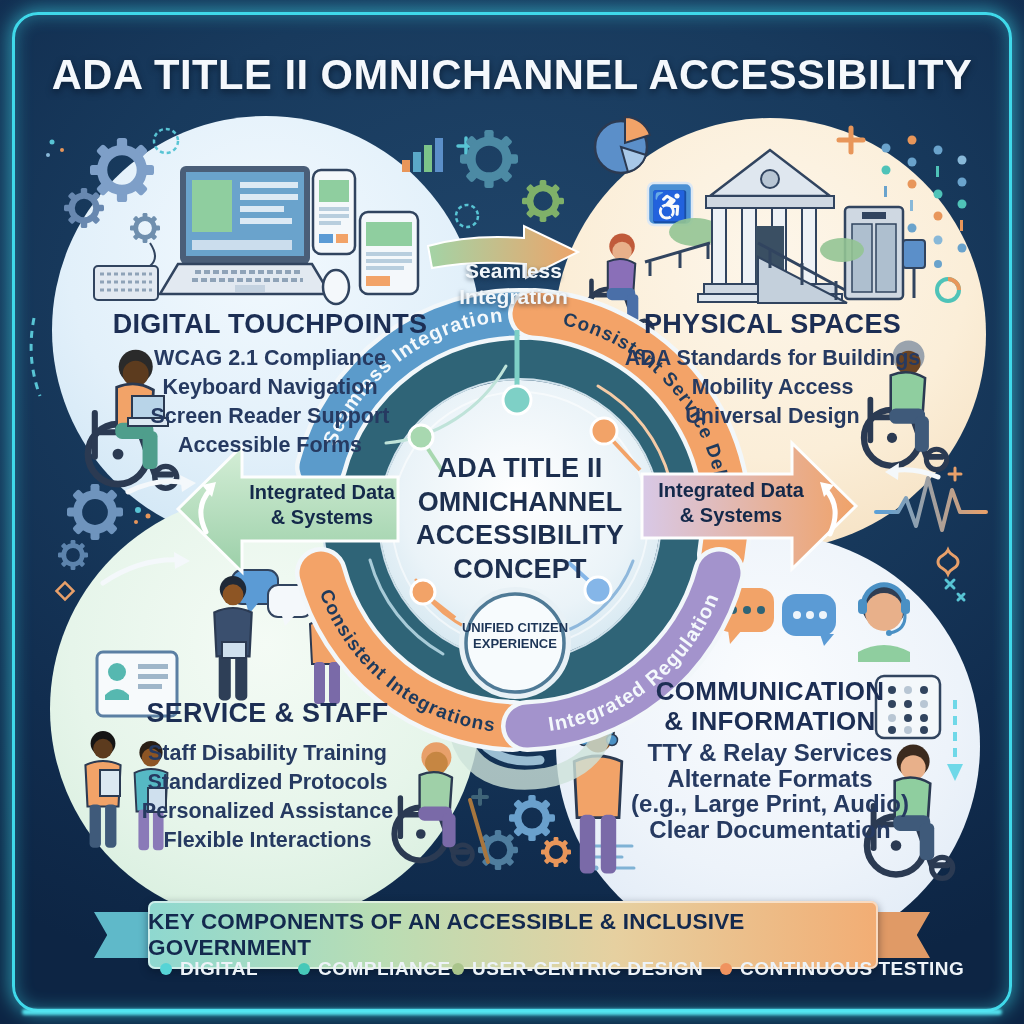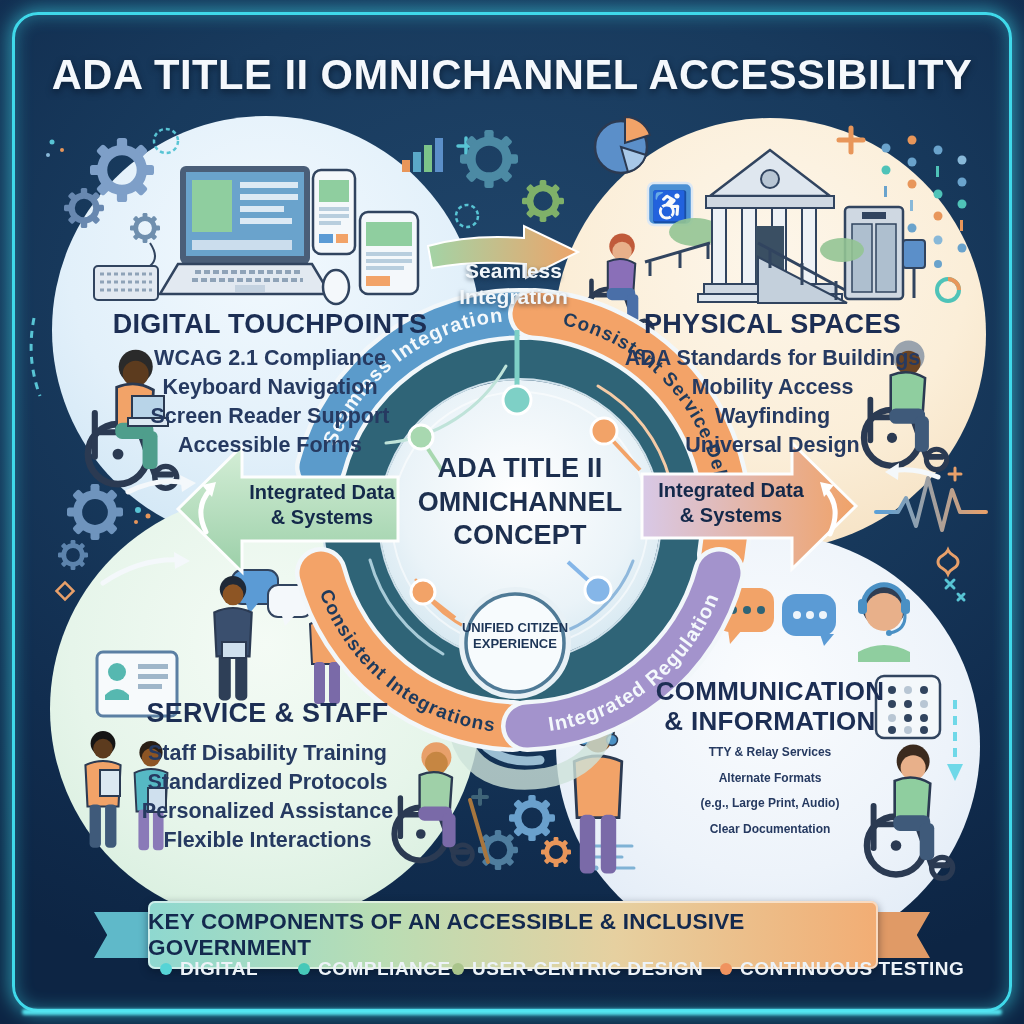--- a/index.html
+++ b/index.html
@@ -18,21 +18,21 @@
   .c-service{left:50px;top:494px;width:430px;height:430px;
     background:radial-gradient(circle at 50% 35%, #f4fbf5 0%, #e6f5ea 55%, #d2ecd9 100%);}
   .c-comm{left:556px;top:534px;width:424px;height:424px;
     background:radial-gradient(circle at 50% 35%, #fafcfe 0%, #edf3fa 55%, #dbe7f4 100%);}
   svg.main{position:absolute;left:0;top:0;z-index:3;}
   .txt{position:absolute;z-index:4;text-align:center;}
   .page-title{left:0;right:0;top:50px;font-size:43px;font-weight:800;color:#f4f8fc;
     letter-spacing:.5px;transform:scaleX(.97);text-shadow:0 3px 8px rgba(5,15,30,.6);}
   .sec-h{font-weight:800;color:#1c2e54;font-size:27px;letter-spacing:.3px;}
   .sec-items{font-weight:700;color:#263a61;font-size:21.5px;line-height:29px;}
-  .sec-items.small{font-size:12px;line-height:25.5px;}
+  .sec-items.small{font-size:24px;line-height:25.5px;}
   .center-title{font-weight:800;color:#1d2f4f;font-size:27px;line-height:33.5px;letter-spacing:.2px;}
   .badge-txt{font-weight:800;color:#1d3557;font-size:13px;line-height:16px;}
   .lbl-light{font-weight:700;color:#f2f7fb;font-size:21px;line-height:26px;text-shadow:0 2px 4px rgba(10,25,45,.5);}
   .lbl-dark{font-weight:800;color:#14294a;font-size:20px;line-height:25px;}
   .band-text{font-family:"Liberation Sans",sans-serif;font-weight:700;letter-spacing:1px;}
   .bt-light{fill:#f4f9fc;} .bt-dark{fill:#1e3a5c;}
   .band-under{fill:none;stroke:#f2f7fa;stroke-width:52;stroke-linecap:round;}
   .band{fill:none;stroke-width:43;stroke-linecap:round;}
   .bd-blue{stroke:#5b9bcb;} .bd-orange{stroke:#f3a368;} .bd-purple{stroke:#a393cc;}
   .banner{position:absolute;left:148px;top:901px;width:730px;height:68px;z-index:5;
@@ -464,21 +464,20 @@
     <div>WCAG 2.1 Compliance</div>
     <div>Keyboard Navigation</div>
     <div>Screen Reader Support</div>
     <div>Accessible Forms</div>
   </div>
 
   <div class="txt sec-h" style="left:590px;top:309px;width:365px;">PHYSICAL SPACES</div>
   <div class="txt sec-items" style="left:580px;top:344px;width:385px;">
     <div>ADA Standards for Buildings</div>
     <div>Mobility Access</div>
-    <div>Wayfinding</div>
     <div>Universal Design</div>
   </div>
 
   <div class="txt sec-h" style="left:95px;top:698px;width:345px;">SERVICE &amp; STAFF</div>
   <div class="txt sec-items" style="left:85px;top:739px;width:365px;">
     <div>Staff Disability Training</div>
     <div>Standardized Protocols</div>
     <div>Personalized Assistance</div>
     <div>Flexible Interactions</div>
   </div>
@@ -487,20 +486,21 @@
   <div class="txt sec-items small" style="left:600px;top:740px;width:340px;">
     <div>TTY &amp; Relay Services</div>
     <div>Alternate Formats</div>
     <div>(e.g., Large Print, Audio)</div>
     <div>Clear Documentation</div>
   </div>
 
   <div class="txt center-title" style="left:398px;top:452px;width:244px;">
     <div>ADA TITLE II</div>
     <div>OMNICHANNEL</div>
+    <div>ACCESSIBILITY</div>
     <div>CONCEPT</div>
   </div>
   <div class="txt badge-txt" style="left:460px;top:620px;width:110px;">UNIFIED CITIZEN EXPERIENCE</div>
 
   <div class="txt lbl-light" style="left:436px;top:258px;width:155px;">Seamless Integration</div>
   <div class="txt lbl-dark" style="left:243px;top:480px;width:158px;">Integrated Data &amp; Systems</div>
   <div class="txt lbl-dark" style="left:652px;top:478px;width:158px;">Integrated Data &amp; Systems</div>
 
   <div class="ribbon-tail left"></div>
   <div class="ribbon-tail right"></div>

